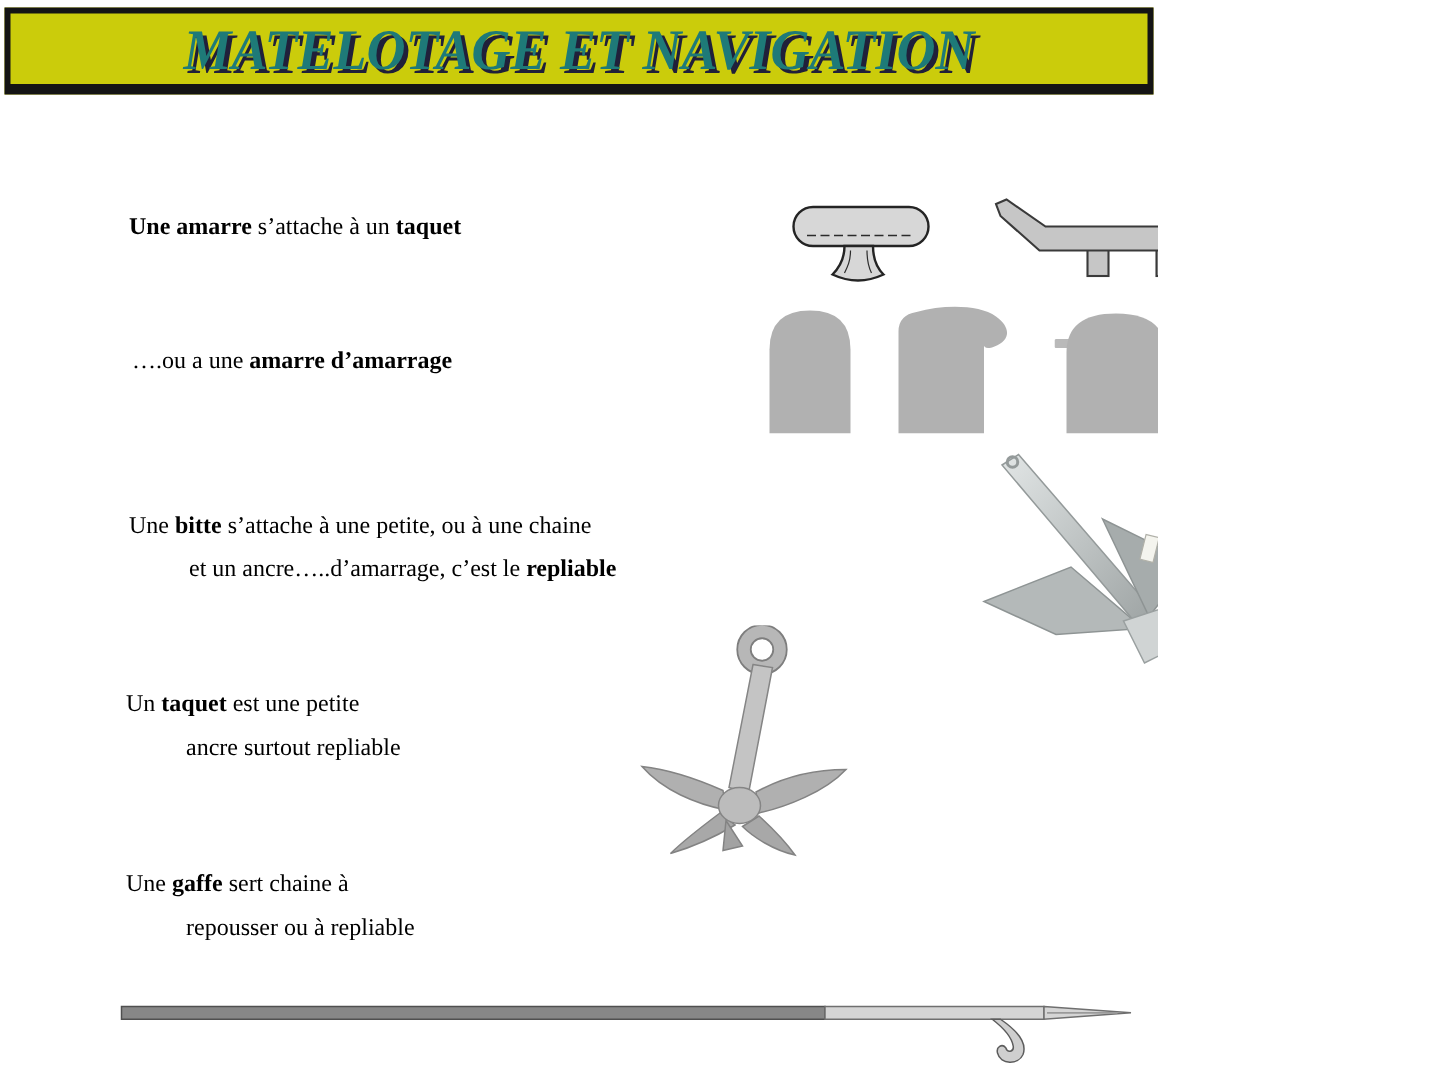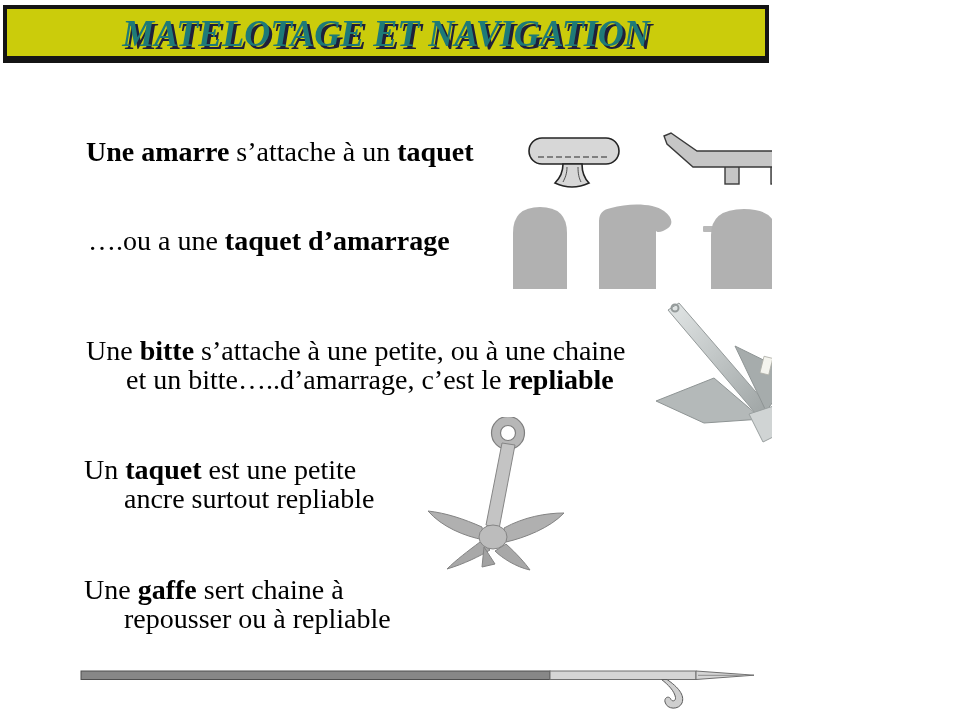--- a/index.html
+++ b/index.html
@@ -16,21 +16,21 @@
     display:flex;align-items:center;justify-content:center;
   }
   .title{
     font-style:italic;font-weight:bold;font-size:36px;line-height:1;
     color:var(--title-color,#1e7a78);
     text-shadow:3px 3px 0 var(--title-shadow,#20203a);
     letter-spacing:0px;transform:scaleY(1.06);white-space:nowrap;
   }
   
   .para{
-    position:absolute;font-size:28px;line-height:29px;
+    position:absolute;font-size:16px;line-height:29px;
     color:var(--body-color,#000);white-space:nowrap;
   }
   .b{font-weight:bold;}
   .indent{padding-left:40px;}
   
   .fig{position:absolute;}
   .fig svg{display:block;width:100%;height:100%;}
   .cleat-fill{fill:#d7d7d7;stroke:#242424;stroke-width:1.6;}
   .cleat2-fill{fill:#c6c6c6;stroke:#3a3a3a;stroke-width:1.4;}
   .bollard-fill{fill:#b1b1b1;}
@@ -43,26 +43,26 @@
 
   <div class="banner">
     <div class="title">MATELOTAGE ET NAVIGATION</div>
   </div>
 
   <div class="para" style="left:86px;top:137px">
     <div><span class="b">Une amarre</span><span> s’attache à un </span><span class="b">taquet</span></div>
   </div>
 
   <div class="para" style="left:88px;top:226px">
-    <div><span>….ou a une </span><span class="b">taquet d’amarrage</span></div>
+    <div><span>….ou a une </span><span class="b">amarre d’amarrage</span></div>
   </div>
 
   <div class="para" style="left:86px;top:336px">
     <div><span>Une </span><span class="b">bitte</span><span> s’attache à une petite, ou à une chaine</span></div>
-    <div class="indent"><span>et un bitte…..d’amarrage, c’est le </span><span class="b">repliable</span></div>
+    <div class="indent"><span>et un ancre…..d’amarrage, c’est le </span><span class="b">repliable</span></div>
   </div>
 
   <div class="para" style="left:84px;top:455px">
     <div><span>Un </span><span class="b">taquet</span><span> est une petite</span></div>
     <div class="indent"><span>ancre surtout repliable</span></div>
   </div>
 
   <div class="para" style="left:84px;top:575px">
     <div><span>Une </span><span class="b">gaffe</span><span> sert chaine à</span></div>
     <div class="indent"><span>repousser ou à repliable</span></div>

